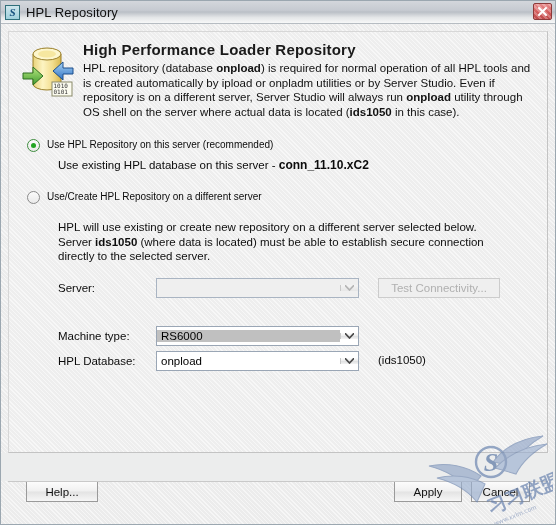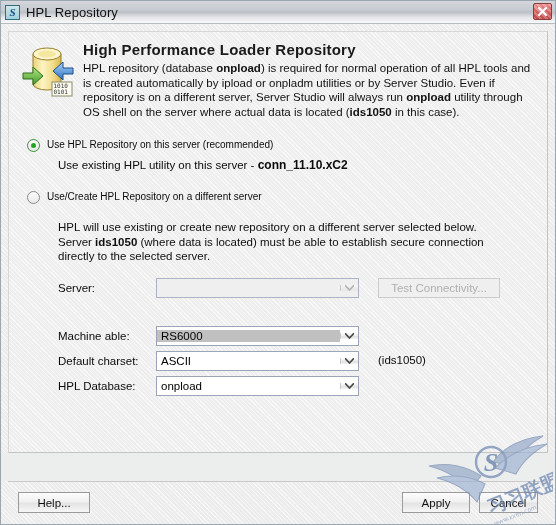--- a/index.html
+++ b/index.html
@@ -285,22 +285,21 @@
     font-size: 11.5px;
     color: #0b0b0b;
   }
 
   
   .footer {
     flex: 0 0 43px;
     height: 43px;
     position: relative;
     display: flex;
-    align-items: center;
-    padding: 0 10px;
+    padding: 0 18px;
     box-sizing: border-box;
     background:
       repeating-linear-gradient(45deg, rgba(255,255,255,.55) 0 1px, rgba(0,0,0,0) 1px 3px),
       #ececec;
     margin-top: 28px;
   }
   .footer-sep {
     position: absolute;
     left: 7px; right: 7px; top: 0;
     height: 1px;
@@ -389,21 +388,21 @@
       </div>
 
       <div class="options">
 
         <div class="radio-row">
           <div class="radio checked"></div>
           <div class="radio-label">Use HPL Repository on this server (recommended)</div>
         </div>
 
         <div class="sub-line">
-          <span>Use existing HPL utility on this server - </span><b>conn_11.10.xC2</b>
+          <span>Use existing HPL database on this server - </span><b>conn_11.10.xC2</b>
         </div>
 
         <div class="radio-row" style="margin-top:18px">
           <div class="radio"></div>
           <div class="radio-label">Use/Create HPL Repository on a different server</div>
         </div>
 
         <div class="desc-block">
           <span>HPL will use existing or create new repository on a different server selected below. Server </span><b>ids1050</b><span> (where data is located) must be able to establish secure connection directly to the selected server.</span>
         </div>
@@ -417,43 +416,32 @@
                   <path d="M0.5 0.8 L4.5 5 L8.5 0.8" fill="none" stroke="#b4b4b4" stroke-width="1.8" stroke-linecap="round" stroke-linejoin="round"></path>
                 </svg>
             </div>
           </div>
           <div class="btn btn-testconn disabled">Test Connectivity...</div>
         </div>
 
         <div class="form-grid">
 
           <div class="form-row">
-            <div class="form-label">Machine able:</div>
+            <div class="form-label">Machine type:</div>
             <div class="combo combo-form selected-bg">
               <div class="combo-text">RS6000</div>
               <div class="combo-arrow">
                 <svg width="9" height="6" viewBox="0 0 9 6">
                     <path d="M0.5 0.8 L4.5 5 L8.5 0.8" fill="none" stroke="#4a4a4a" stroke-width="1.8" stroke-linecap="round" stroke-linejoin="round"></path>
                   </svg>
               </div>
             </div>
             <div class="suffix-note">(ids1050)</div>
           </div>
 
-          <div class="form-row">
-            <div class="form-label">Default charset:</div>
-            <div class="combo combo-form">
-              <div class="combo-text">ASCII</div>
-              <div class="combo-arrow">
-                <svg width="9" height="6" viewBox="0 0 9 6">
-                    <path d="M0.5 0.8 L4.5 5 L8.5 0.8" fill="none" stroke="#4a4a4a" stroke-width="1.8" stroke-linecap="round" stroke-linejoin="round"></path>
-                  </svg>
-              </div>
-            </div>
-          </div>
 
           <div class="form-row">
             <div class="form-label">HPL Database:</div>
             <div class="combo combo-form">
               <div class="combo-text">onpload</div>
               <div class="combo-arrow">
                 <svg width="9" height="6" viewBox="0 0 9 6">
                     <path d="M0.5 0.8 L4.5 5 L8.5 0.8" fill="none" stroke="#4a4a4a" stroke-width="1.8" stroke-linecap="round" stroke-linejoin="round"></path>
                   </svg>
               </div>

